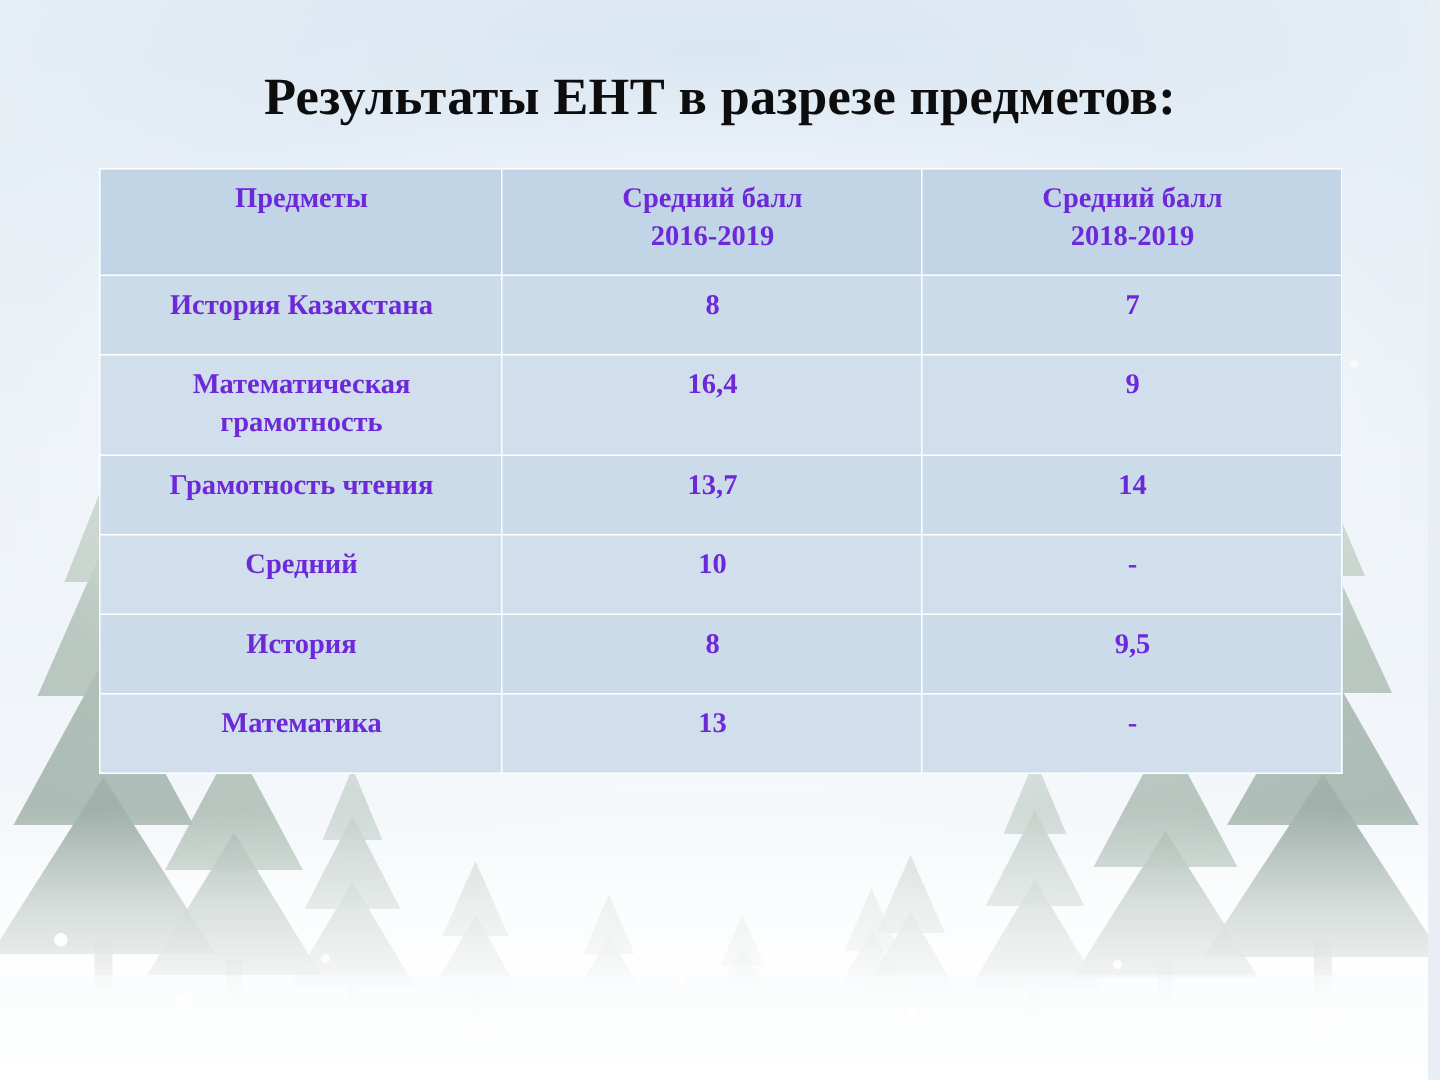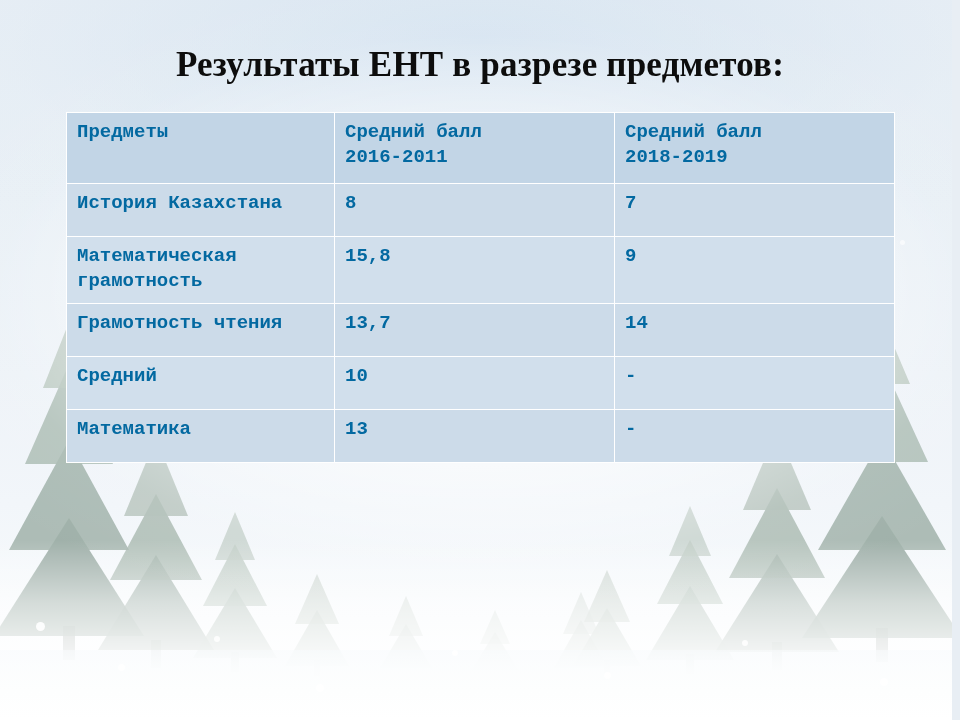--- a/index.html
+++ b/index.html
@@ -133,26 +133,26 @@
     background: #ccdcea;
   }
   table.ent col.c1 { width: 268px; }
   table.ent col.c2 { width: 280px; }
   table.ent col.c3 { width: 280px; }
 
   table.ent td, table.ent th {
     border: 1px solid #ffffff;
     padding: 7px 9px 7px 10px;
     vertical-align: top;
-    text-align: left;
-    font-family: Liberation Mono, monospace;
+    text-align: center;
+    font-family: Liberation Serif, serif;
     font-weight: bold;
     font-size: 19px;
     line-height: 25px;
-    color: #0369a1;
+    color: #6d28d9;
     background: #cddcea;
   }
   table.ent thead th {
     background: #c2d5e6;
     height: 56px;
   }
   table.ent thead th .l2 { display: block; }
 
   table.ent tbody tr.r-tall td { height: 52px; }
   table.ent tbody tr.r-short td { height: 38px; }
@@ -264,50 +264,55 @@
             <col class="c2">
             <col class="c3">
         </colgroup>
         <thead>
           <tr>
             <th>
               <span>Предметы</span>
             </th>
             <th>
               <span>Средний балл</span>
-              <span class="l2">2016-2011</span>
+              <span class="l2">2016-2019</span>
             </th>
             <th>
               <span>Средний балл</span>
               <span class="l2">2018-2019</span>
             </th>
           </tr>
         </thead>
         <tbody>
           <tr class="r-short">
             <td class="cell-sub">История Казахстана</td>
             <td>8</td>
             <td>7</td>
           </tr>
           <tr class="r-tall">
             <td class="cell-sub">Математическая грамотность</td>
-            <td>15,8</td>
+            <td>16,4</td>
             <td>9</td>
           </tr>
           <tr class="r-short">
             <td class="cell-sub">Грамотность чтения</td>
             <td>13,7</td>
             <td>14</td>
           </tr>
           <tr class="r-short">
             <td class="cell-sub">Средний</td>
             <td>10</td>
             <td>-</td>
           </tr>
           <tr class="r-short">
+            <td class="cell-sub">История</td>
+            <td>8</td>
+            <td>9,5</td>
+          </tr>
+          <tr class="r-short">
             <td class="cell-sub">Математика</td>
             <td>13</td>
             <td>-</td>
           </tr>
         </tbody>
       </table>
     </div>
 
   </div>
 </div>

